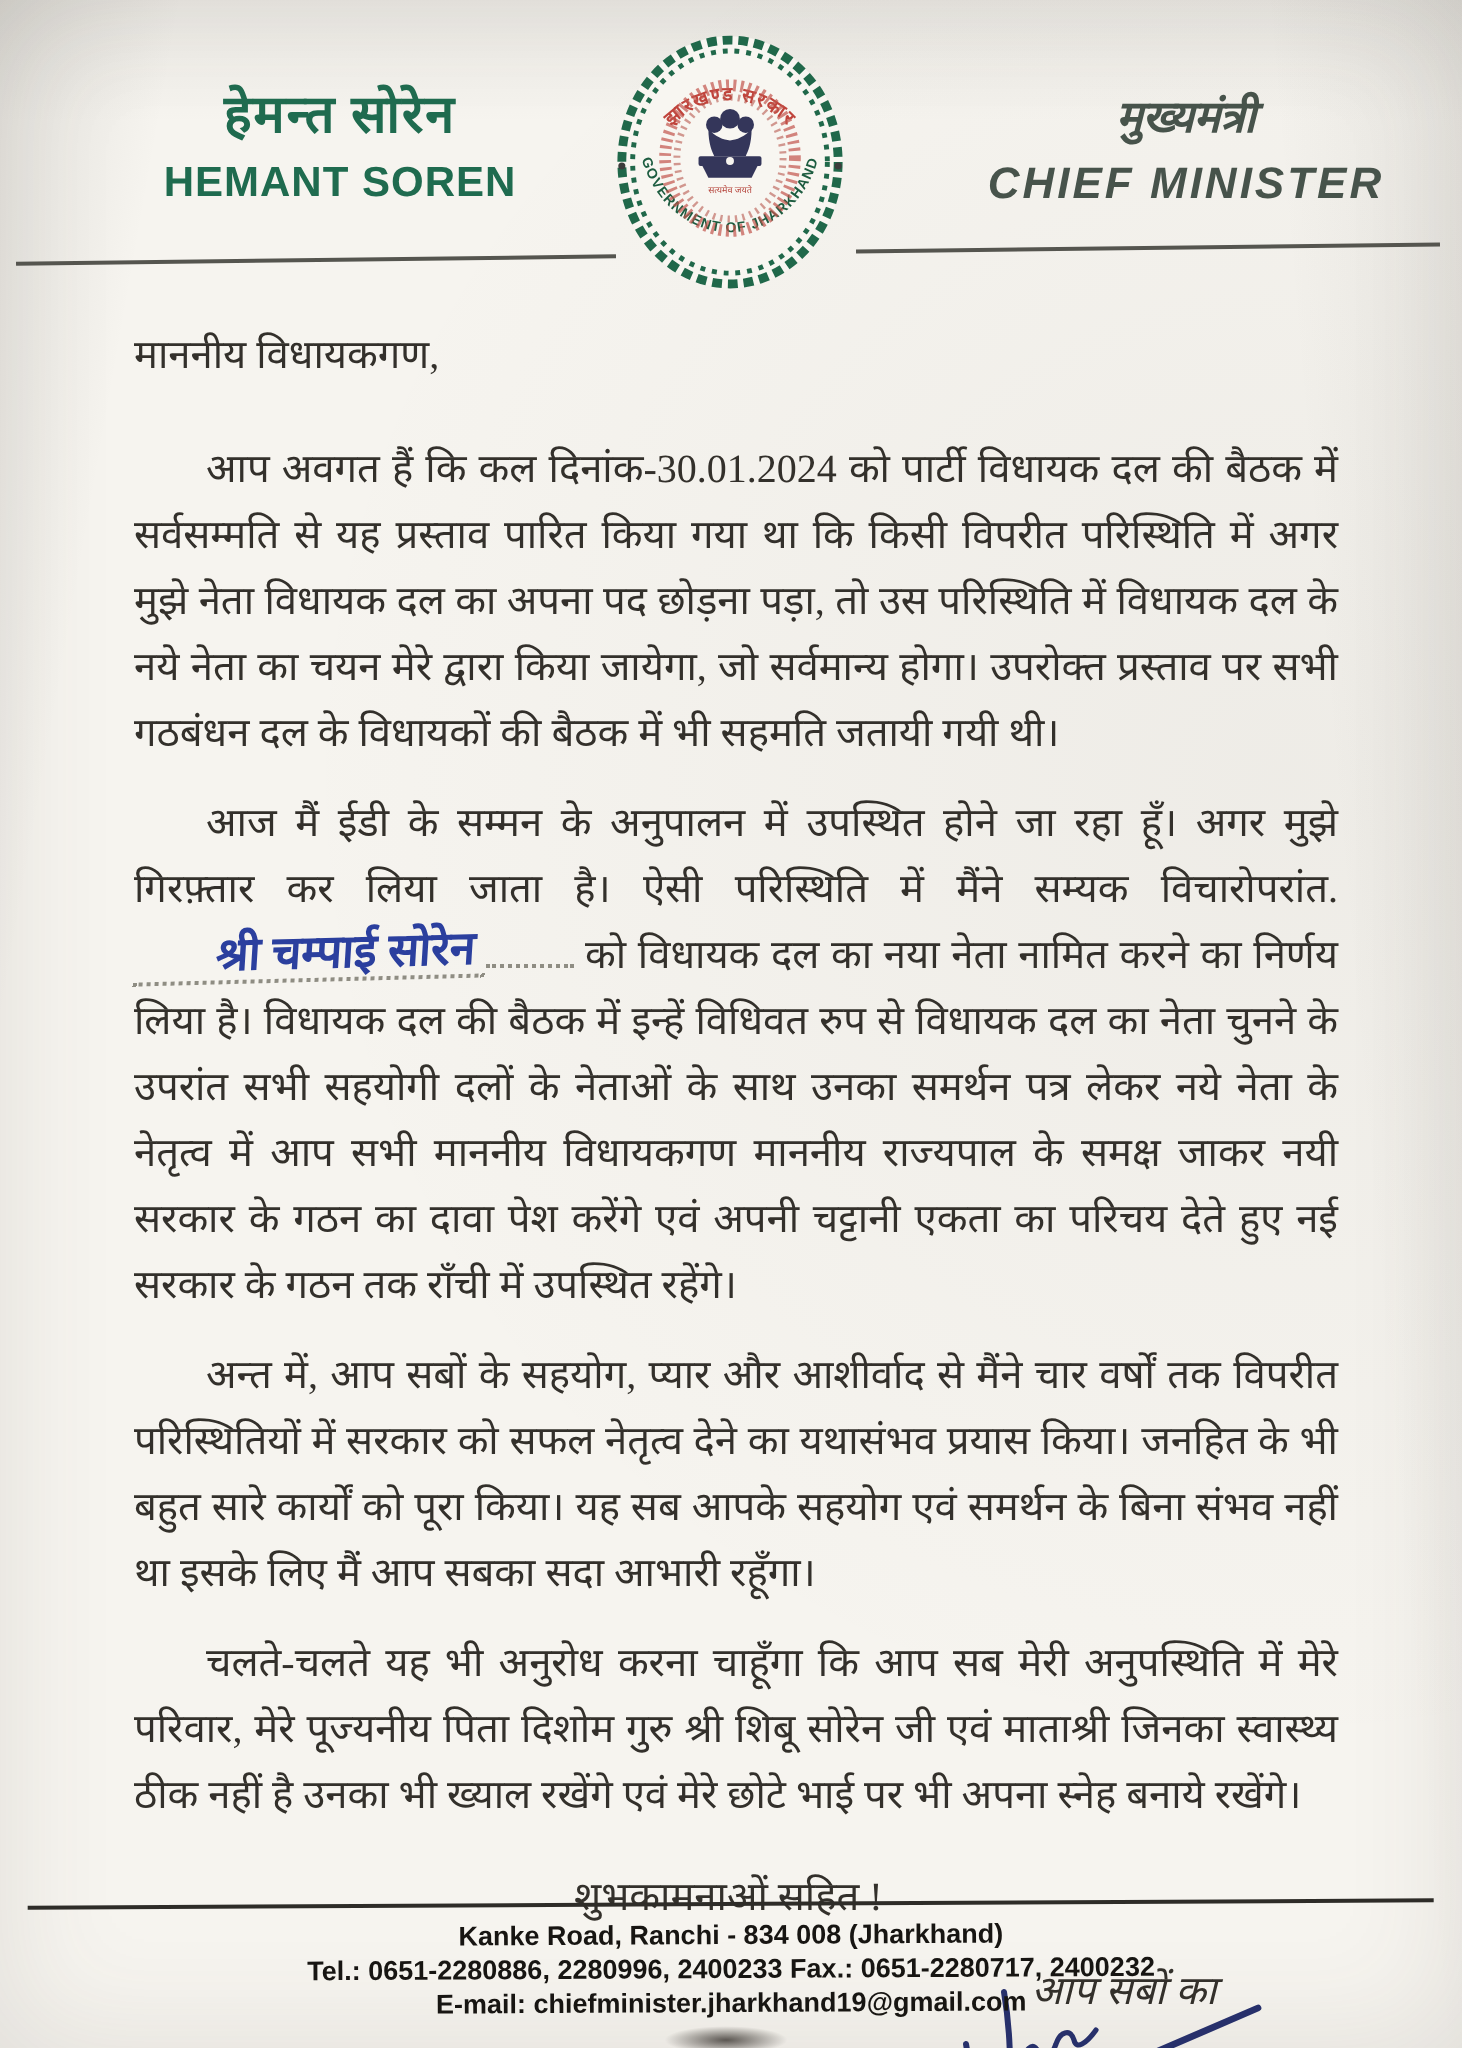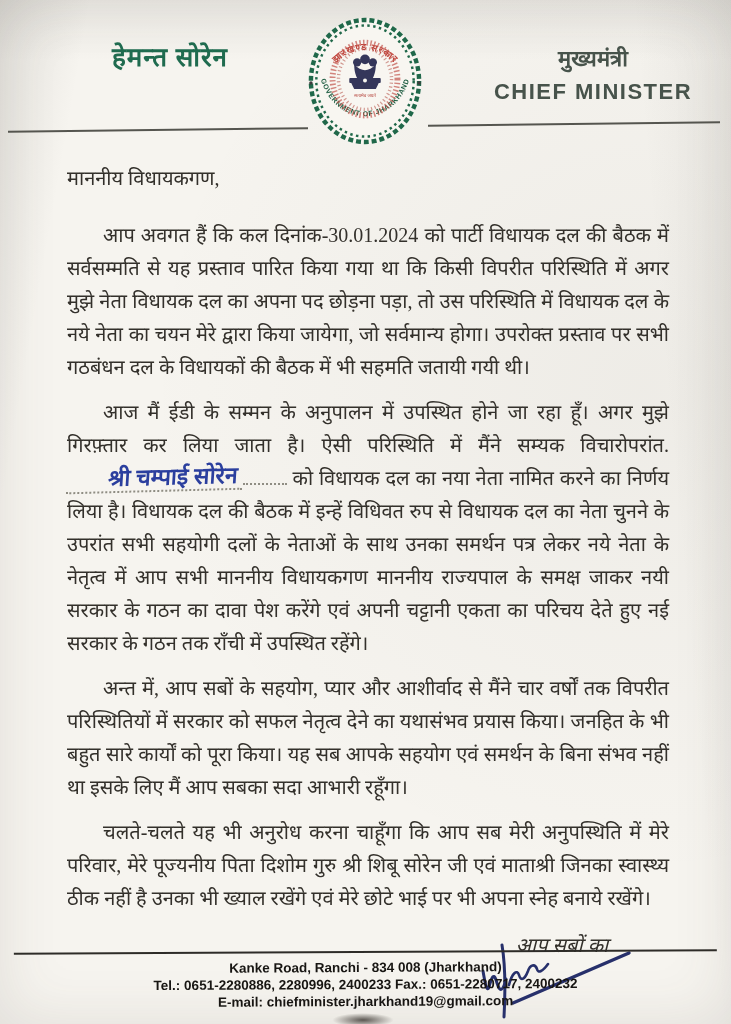--- a/index.html
+++ b/index.html
@@ -18,21 +18,21 @@
     box-shadow: inset 0 0 60px rgba(70,65,55,0.12);
     font-family:"Liberation Serif","DejaVu Serif",serif;
     color:#33302b;
   }
 
   
   .lh-left { position:absolute; top:38px; left:52px; width:236px; text-align:center; color:#1f6b4f; }
   .lh-left .hi   { font-size:26px; font-weight:bold; letter-spacing:1px; }
   .lh-left .en   { font-size:21px; font-weight:bold; letter-spacing:.5px;
                    font-family:"Liberation Sans","DejaVu Sans",sans-serif; margin-top:6px; }
-  .lh-right { position:absolute; top:42px; left:468px; width:250px; text-align:center; color:#47534b; }
+  .lh-right { position:absolute; top:42px; left:468px; width:250px; text-align:center; color:#47534b;font-style:italic; }
   .lh-right .hi  { font-size:22px; font-weight:bold; }
   .lh-right .en  { font-size:22px; font-weight:bold; letter-spacing:1.5px;
                    font-family:"Liberation Sans","DejaVu Sans",sans-serif; margin-top:7px; }
 
   .emblem { position:absolute; top:14px; left:306px; width:118px; height:136px; }
 
   .rule { position:absolute; height:2px; background:#55554f; }
   .rule-left  { top:129px; left:8px;   width:300px; transform:rotate(-0.7deg); }
   .rule-right { top:123px; left:428px; width:292px; transform:rotate(-0.7deg); }
 
@@ -78,20 +78,21 @@
     border-radius:50%;
   }
 </style>
 </head>
 <body>
 
 <div class="page">
 
   <div class="lh-left">
     <div class="hi">हेमन्त सोरेन</div>
+    <div class="en">HEMANT SOREN</div>
   </div>
 
   <div class="lh-right">
     <div class="hi">मुख्यमंत्री</div>
     <div class="en">CHIEF MINISTER</div>
   </div>
 
   <svg class="emblem" viewBox="0 0 120 138">
     <defs>
       <path id="arcTop" d="M 19,70 A 43,48 0 0 1 101,70"></path>
@@ -131,20 +132,21 @@
     <p>आप अवगत हैं कि कल दिनांक-30.01.2024 को पार्टी विधायक दल की बैठक में सर्वसम्मति से यह प्रस्ताव पारित किया गया था कि किसी विपरीत परिस्थिति में अगर मुझे नेता विधायक दल का अपना पद छोड़ना पड़ा, तो उस परिस्थिति में विधायक दल के नये नेता का चयन मेरे द्वारा किया जायेगा, जो सर्वमान्य होगा। उपरोक्त प्रस्ताव पर सभी गठबंधन दल के विधायकों की बैठक में भी सहमति जतायी गयी थी।</p>
 
     <p><span>आज मैं ईडी के सम्मन के अनुपालन में उपस्थित होने जा रहा हूँ। अगर मुझे गिरफ़्तार कर लिया जाता है। ऐसी परिस्थिति में मैंने सम्यक विचारोपरांत.</span>
       <span class="hand">श्री चम्पाई सोरेन</span><span class="dot-tail"></span>
       <span>को विधायक दल का नया नेता नामित करने का निर्णय लिया है। विधायक दल की बैठक में इन्हें विधिवत रुप से विधायक दल का नेता चुनने के उपरांत सभी सहयोगी दलों के नेताओं के साथ उनका समर्थन पत्र लेकर नये नेता के नेतृत्व में आप सभी माननीय विधायकगण माननीय राज्यपाल के समक्ष जाकर नयी सरकार के गठन का दावा पेश करेंगे एवं अपनी चट्टानी एकता का परिचय देते हुए नई सरकार के गठन तक राँची में उपस्थित रहेंगे।</span></p>
 
     <p>अन्त में, आप सबों के सहयोग, प्यार और आशीर्वाद से मैंने चार वर्षों तक विपरीत परिस्थितियों में सरकार को सफल नेतृत्व देने का यथासंभव प्रयास किया। जनहित के भी बहुत सारे कार्यों को पूरा किया। यह सब आपके सहयोग एवं समर्थन के बिना संभव नहीं था इसके लिए मैं आप सबका सदा आभारी रहूँगा।</p>
 
     <p>चलते-चलते यह भी अनुरोध करना चाहूँगा कि आप सब मेरी अनुपस्थिति में मेरे परिवार, मेरे पूज्यनीय पिता दिशोम गुरु श्री शिबू सोरेन जी एवं माताश्री जिनका स्वास्थ्य ठीक नहीं है उनका भी ख्याल रखेंगे एवं मेरे छोटे भाई पर भी अपना स्नेह बनाये रखेंगे।</p>
 
+    <div class="closing">शुभकामनाओं सहित !</div>
 
     <div class="signoff">
       <div class="line1">आप सबों का</div>
       <svg class="sig" viewBox="0 0 170 78">
         <g fill="none" stroke="#27306b" stroke-linecap="round">
           <path stroke-width="3" d="M31,4 C34,22 35,40 33,76"></path>
           <path stroke-width="3" d="M12,30 C14,42 16,52 18,46 C21,35 23,31 26,42 C29,52 32,50 35,38"></path>
           <path stroke-width="2.6" d="M38,44 C41,32 46,28 48,34 C50,41 54,38 57,30 C59,24 64,22 66,28 C67,33 72,30 77,23"></path>
           <path stroke-width="3.4" d="M42,62 L158,12"></path>
         </g>

